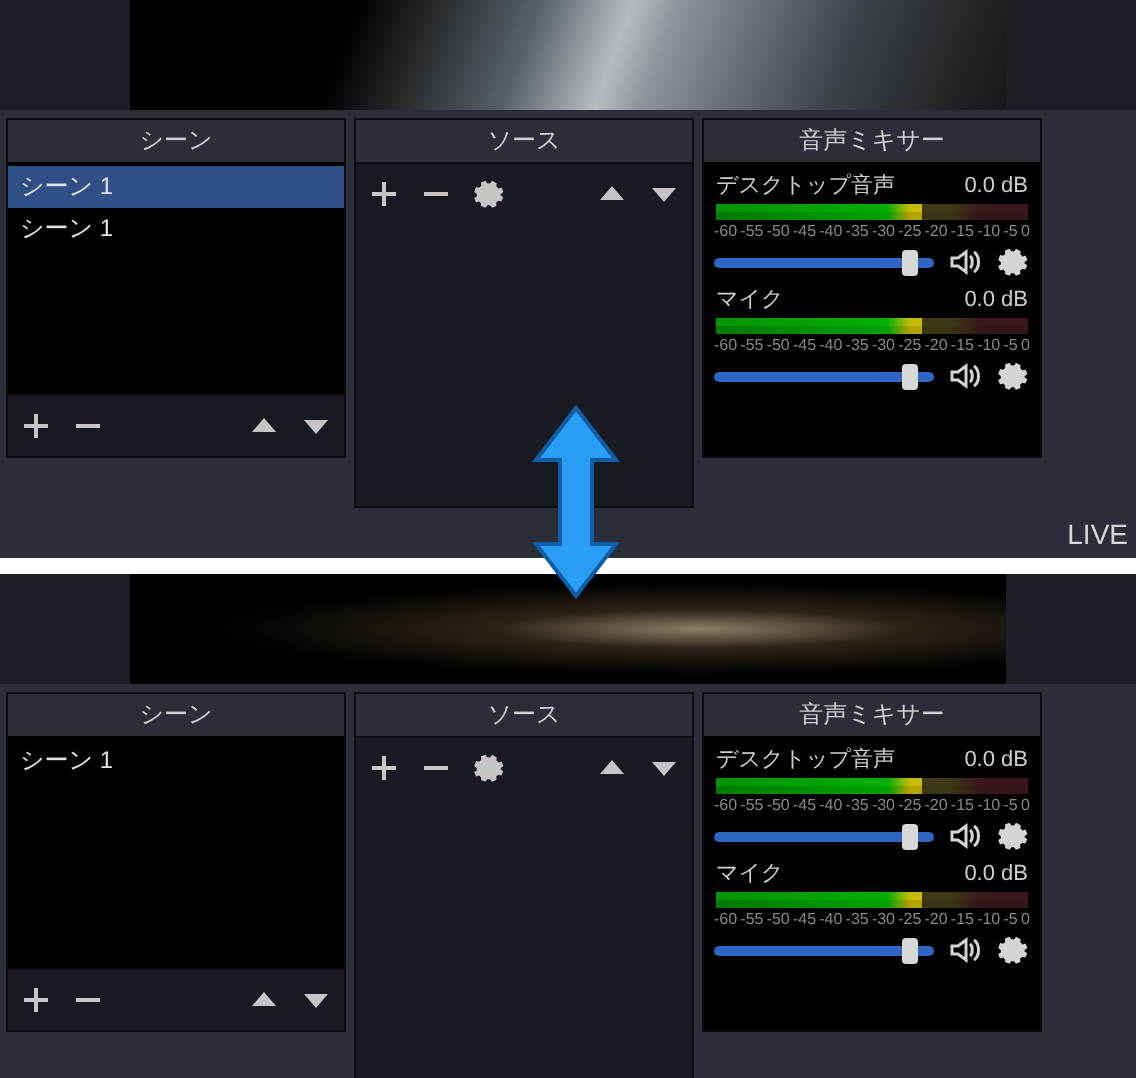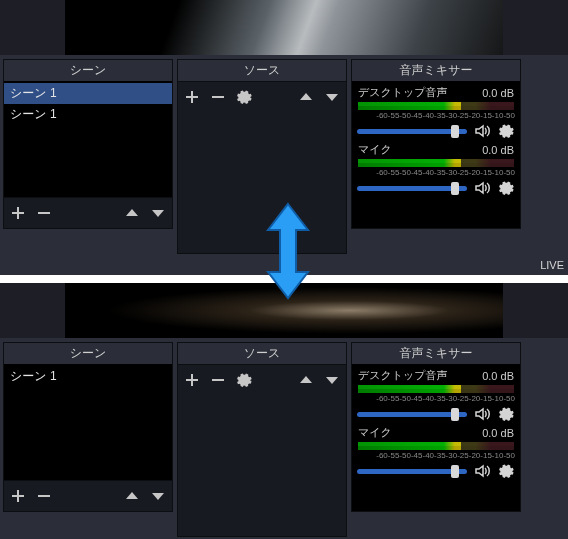--- a/index.html
+++ b/index.html
@@ -21,27 +21,27 @@
   .panel-footer { display: flex; gap: 2px; padding: 3px 2px; background: #181a21; border-top: 1px solid #0d0e12; }
   .ibtn { width: 24px; height: 24px; display: flex; align-items: center; justify-content: center; color: #c6c6c6; cursor: pointer; }
   .ibtn svg { width: 16px; height: 16px; }
   .mixer .panel-body { padding: 4px 5px; }
   .channel { margin-bottom: 2px; }
   .ch-head { display: flex; justify-content: space-between; align-items: center; color: #cfcfcf; font-size: 11px; padding: 0 1px 1px; }
   .meter { height: 10px; position: relative; border: 1px solid #000; background: #1d2028; overflow: hidden; }
   .meter .grad { position: absolute; inset: 0; background: linear-gradient(to right, #00a000 0%, #00c000 55%, #d6cc00 62%, #e6d000 75%, #d02020 85%, #d02020 100%); opacity: .9; }
   .meter .grad2 { position: absolute; left:0; top:50%; right:0; bottom:0; background: linear-gradient(to right, #007800 0%, #00a000 55%, #b0a000 62%, #c0ac00 75%, #a01818 85%, #a01818 100%); opacity: .9; }
   .meter .mask { position: absolute; right:0; top:0; bottom:0; width: 34%; background: rgba(20,21,27,.78); }
-  .ticks { display: flex; justify-content: flex-end; font-size: 8px; color: #888; padding: 0 0 1px; }
+  .ticks { display: flex; justify-content: space-between; font-size: 8px; color: #888; padding: 0 0 1px; }
   .ch-ctrl { display: flex; align-items: center; gap: 6px; margin-top: 1px; }
   .slider { flex: 1; height: 5px; background: #2e66c4; border-radius: 3px; position: relative; }
   .slider .thumb { position: absolute; right: 8px; top: -4px; width: 8px; height: 13px; background: #d8d8d8; border-radius: 2px; }
   .ctl-icon { width: 18px; height: 18px; color: #d4d4d4; display: flex; align-items: center; justify-content: center; cursor: pointer; }
   .ctl-icon svg { width: 16px; height: 16px; }
-  .status { text-align: right; font-size: 11px; color: #d6d6d6; padding: 3px 4px 4px; }
+  .status { text-align: right; font-size: 14px; color: #d6d6d6; padding: 3px 4px 4px; }
   .divider { height: 8px; background: #fff; }
   .arrow-overlay { position: absolute; left: 264px; top: 202px; width: 48px; height: 98px; z-index: 50; pointer-events: none; }
   svg { fill: currentColor; }
   .scenes { width: 170px; height: 170px; }
   .sources { width: 170px; height: 195px; }
   .mixer  { width: 170px; height: 170px; }
 </style>
 </head>
 <body>
 

